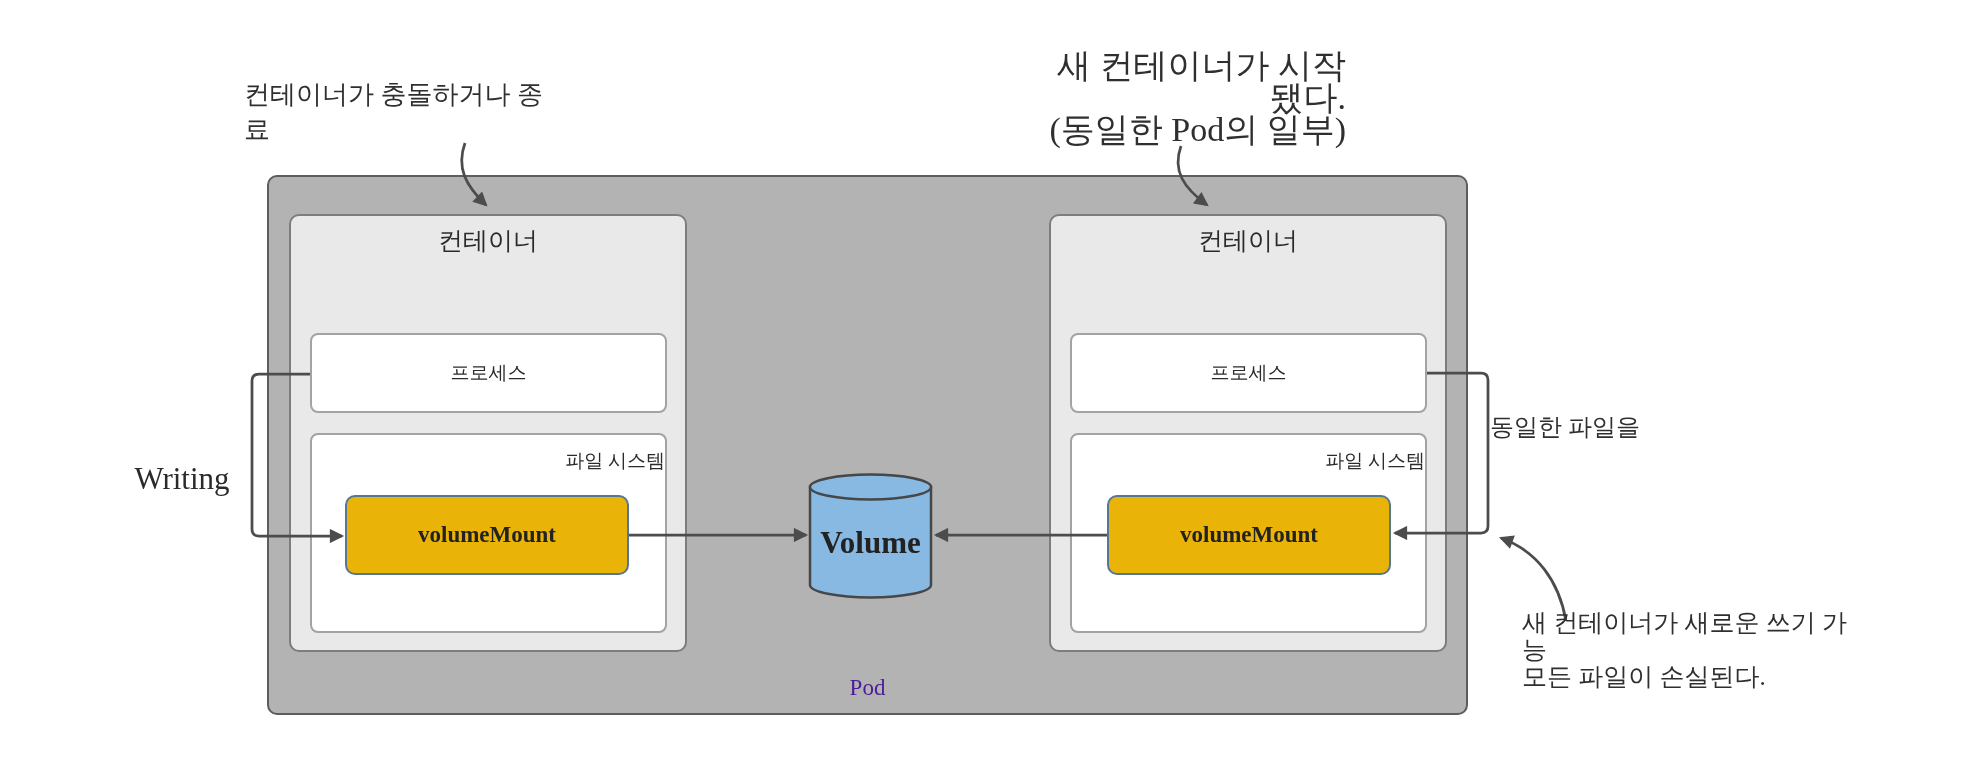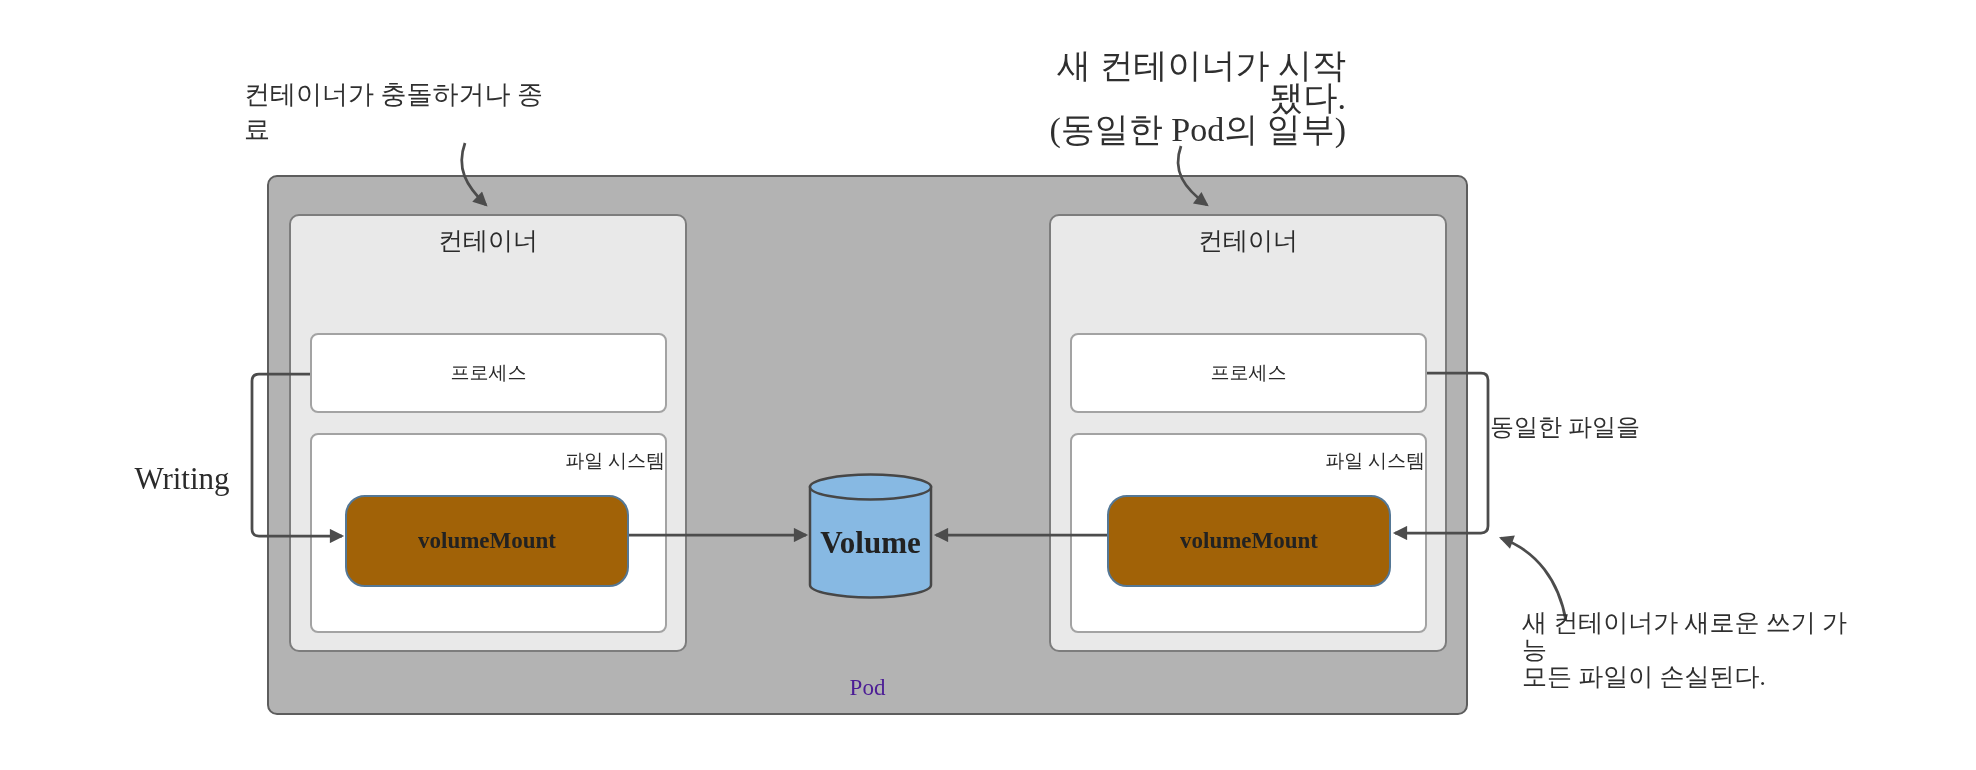--- a/index.html
+++ b/index.html
@@ -39,22 +39,22 @@
     display:flex; align-items:center; justify-content:center; }
   .process.left  { left:310px; }
   .process.right { left:1070px; }
   .fs { width:357px; height:200px; top:433px; }
   .fs.left  { left:310px; }
   .fs.right { left:1070px; }
   .fs-label { margin-top:13px; text-align:right; }
 
   
   .vm {
-    position:absolute; width:284px; height:92px; top:495px;
-    background:#a16207; border:2px solid #547795; border-radius:20px;
+    position:absolute; width:284px; height:80px; top:495px;
+    background:#eab308; border:2px solid #547795; border-radius:10px;
     box-sizing:border-box; display:flex; align-items:center; justify-content:center;
     font-weight:bold; font-size:23px; color:#222222;
   }
   .vm.left  { left:345px; }
   .vm.right { left:1107px; }
 
   
   .volume-label {
     position:absolute; left:810px; top:525px; width:121px; text-align:center;
     font-weight:bold; font-size:31px; color:#222222;

